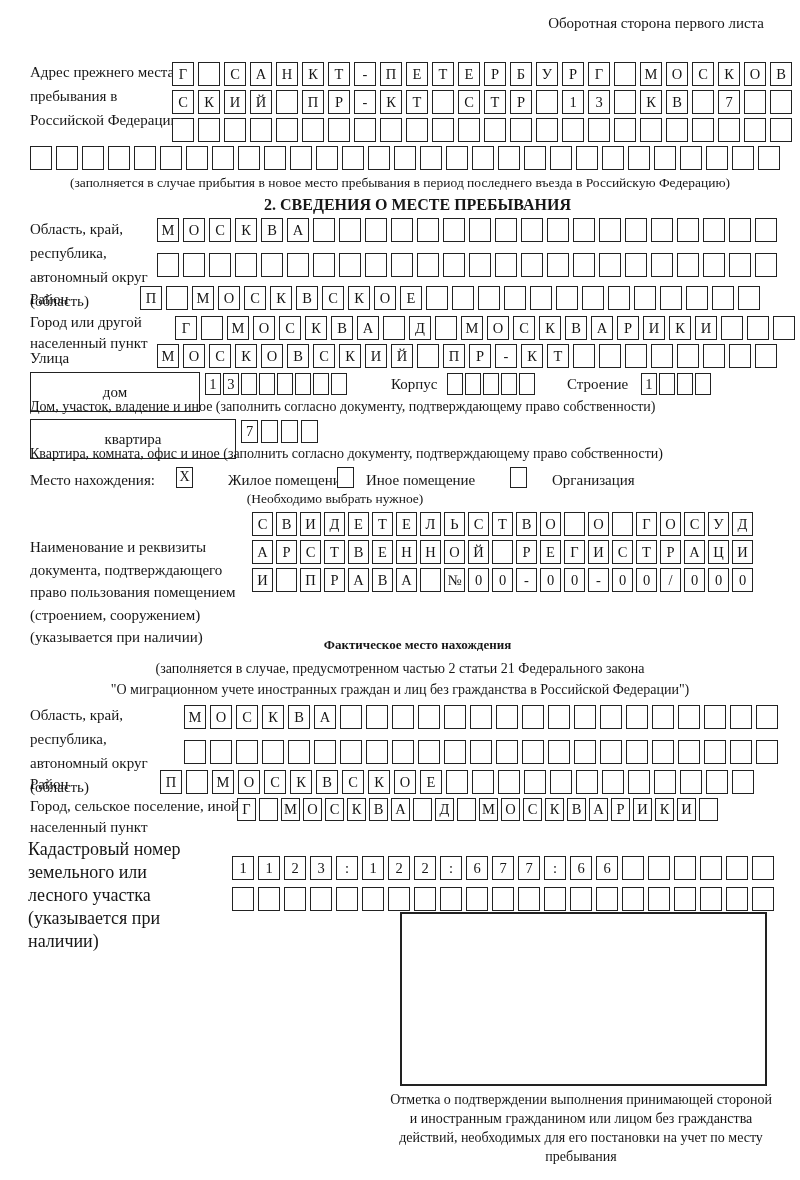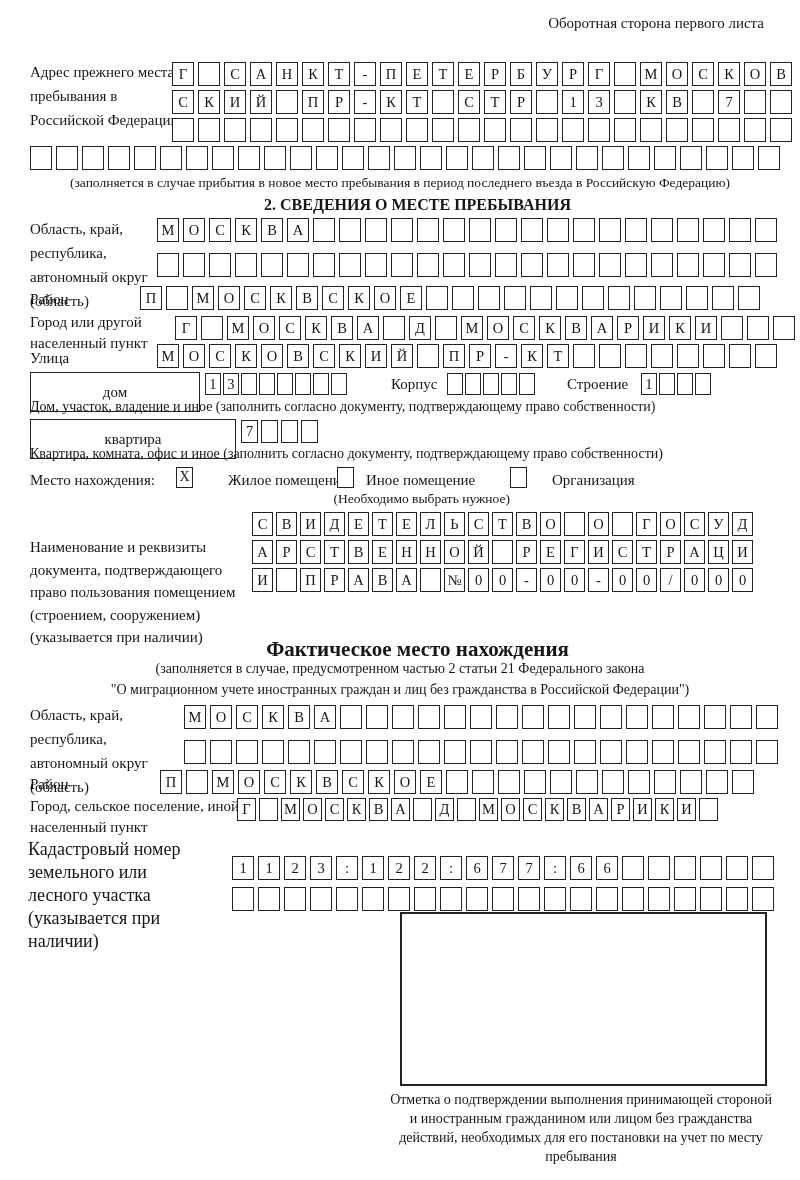--- a/index.html
+++ b/index.html
@@ -326,21 +326,21 @@
     </div>
   <div class="abs" style="left:30px;top:446px;font-size:14px;">Квартира, комната, офис и иное (заполнить согласно документу, подтверждающему право собственности)</div>
 
   <div class="abs lbl" style="left:30px;top:468px;">Место нахождения:</div>
   <div class="checkbox" style="left:176px;top:467px;">X</div>
   <div class="abs lbl" style="left:204px;top:468px;margin-left:24px;">Жилое помещение</div>
   <div class="checkbox" style="left:337px;top:467px;"></div>
   <div class="abs lbl" style="left:366px;top:468px;">Иное помещение</div>
   <div class="checkbox" style="left:510px;top:467px;"></div>
   <div class="abs lbl" style="left:552px;top:468px;">Организация</div>
-  <div class="abs note" style="left:160px;top:491px;width:350px;text-align:right;">(Необходимо выбрать нужное)</div>
+  <div class="abs note" style="left:160px;top:491px;width:350px;text-align:center;">(Необходимо выбрать нужное)</div>
 
   <div class="abs" style="left:30px;top:536px;width:220px;font-size:15px;line-height:22.5px;">Наименование и реквизиты документа, подтверждающего право пользования помещением (строением, сооружением) (указывается при наличии)</div>
   <div class="cellrow row-doc" style="left:252px;top:512px;">
       <div class="cell">С</div>
       <div class="cell">В</div>
       <div class="cell">И</div>
       <div class="cell">Д</div>
       <div class="cell">Е</div>
       <div class="cell">Т</div>
       <div class="cell">Е</div>
@@ -399,21 +399,21 @@
       <div class="cell">0</div>
       <div class="cell">-</div>
       <div class="cell">0</div>
       <div class="cell">0</div>
       <div class="cell">/</div>
       <div class="cell">0</div>
       <div class="cell">0</div>
       <div class="cell">0</div>
     </div>
 
-  <div class="abs center bold" style="top:637px;font-size:21px;">Фактическое место нахождения</div>
+  <div class="abs center bold" style="top:637px;font-size:13px;">Фактическое место нахождения</div>
   <div class="abs center" style="top:661px;font-size:14px;">(заполняется в случае, предусмотренном частью 2 статьи 21 Федерального закона</div>
   <div class="abs center" style="top:682px;font-size:14px;">"О миграционном учете иностранных граждан и лиц без гражданства в Российской Федерации")</div>
 
   <div class="abs lbl" style="left:30px;top:703px;width:135px;">Область, край, республика, автономный округ (область)</div>
   <div class="cellrow" style="left:184px;top:705px;">
       <div class="cell">М</div>
       <div class="cell">О</div>
       <div class="cell">С</div>
       <div class="cell">К</div>
       <div class="cell">В</div>

